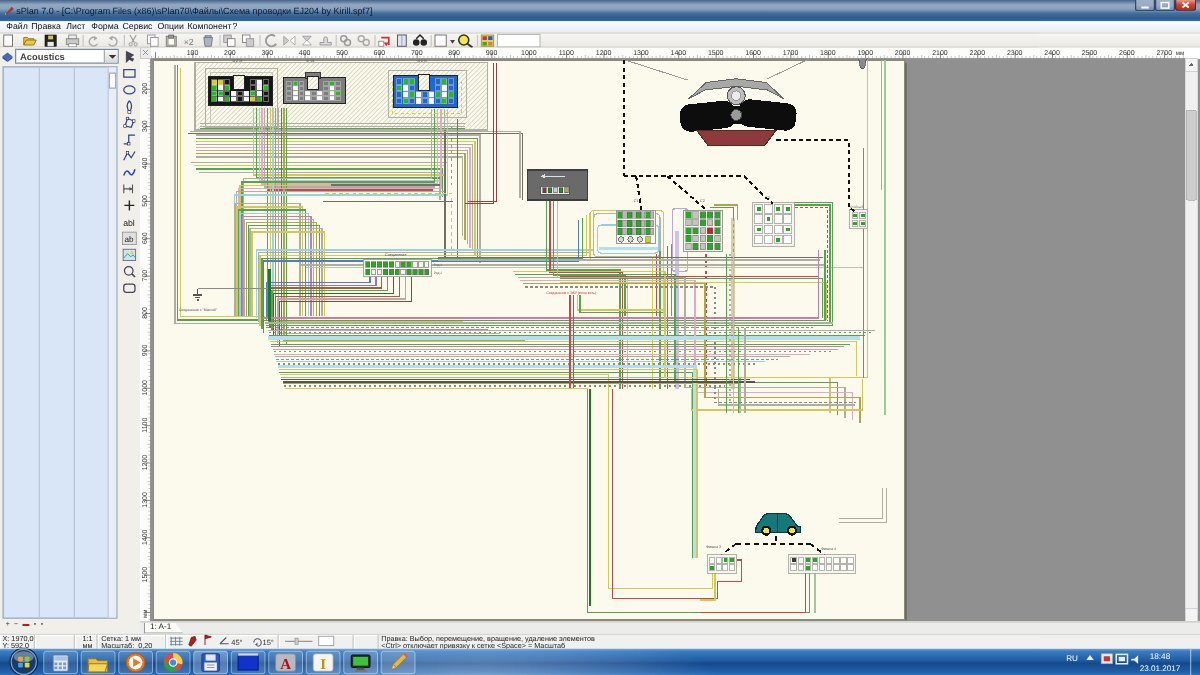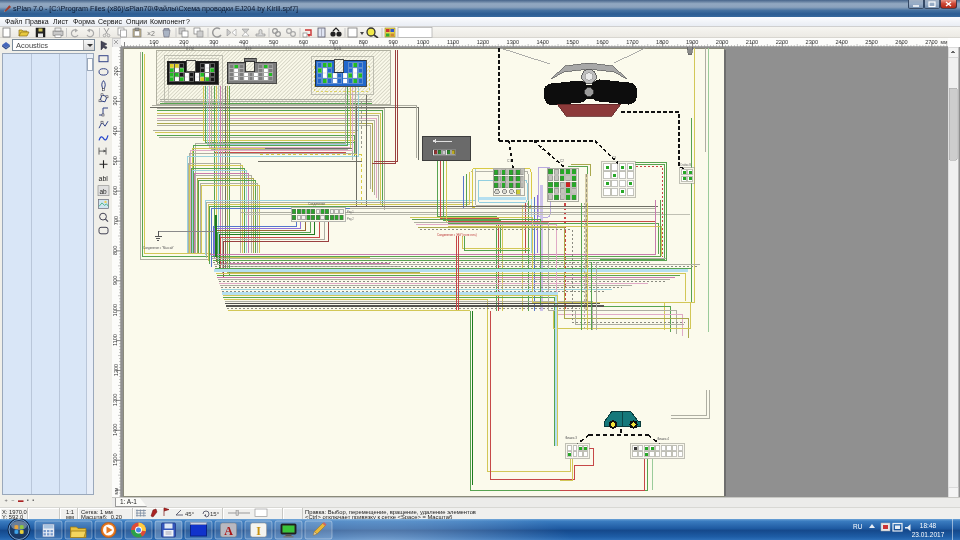--- a/index.html
+++ b/index.html
@@ -8,21 +8,21 @@
 #titlebar .tx { position:absolute; left:13px; top:3.5px; font-size:7.2px; color:#0c1930; white-space:nowrap; }
 #appicon { position:absolute; left:3px; top:3px; width:9px; height:10px; }
 .capbtn { position:absolute; top:0; height:9px; border:1px solid rgba(20,40,70,0.75); border-top:none; overflow:hidden;
   background:linear-gradient(180deg,rgba(255,255,255,0.5),rgba(170,190,215,0.35) 45%,rgba(100,125,160,0.4)); }
 .capbtn svg { position:absolute; top:0; left:0; display:block; }
 #menubar { position:absolute; left:0; top:17px; width:960px; height:10px;
   background:linear-gradient(180deg,#fbfcfe,#e9edf4); border-bottom:1px solid #d0d0d0; font-size:7px; color:#111; }
 #menubar span { position:absolute; top:1px; }
 #toolbar { position:absolute; left:0; top:27px; width:960px; height:11px;
   background:linear-gradient(180deg,#f6f5f1,#eceae4); border-bottom:1px solid #d8d6d0; }
-#lpanel { position:absolute; left:0; top:38px; width:96px; height:469px; background:#f0efe9; }
+#lpanel { position:absolute; left:0; top:38px; width:96px; height:469px; background:#f0efe9;font-weight:bold; }
 #combo { position:absolute; left:12px; top:1px; width:83px; height:12px; background:#fff; border:1px solid #7a8a9a; }
 #combo .t { position:absolute; left:3px; top:1px; font-size:7.5px; color:#444; }
 #combo .btn { position:absolute; right:0; top:0; width:11px; height:10px; background:linear-gradient(180deg,#f8f8f8,#d8d8d8); border-left:1px solid #aaa; }
 #combo .btn:after { content:""; position:absolute; left:2.5px; top:3.5px; border:3px solid transparent; border-top-color:#333; }
 #libs { position:absolute; left:2px; top:15px; width:92px; height:442px; background:#d9e6f7; border:1px solid #9aa8bb; }
 #libs .col { position:absolute; top:0; width:1px; height:100%; background:#b9c6d9; }
 #libs .sb { position:absolute; right:0; top:0; width:7px; height:100%; background:#e8eef8; border-left:1px solid #b9c6d9; }
 #libs .th { position:absolute; right:0.5px; top:4px; width:6px; height:13px; background:#fdfdfd; border:1px solid #9aa8bb; }
 #navrow { position:absolute; left:2px; top:459px; width:92px; height:11px; font-size:5.5px; color:#666; letter-spacing:1px; }
 #tabrow { position:absolute; left:112px; top:497px; width:848px; height:10px; background:#ececea; border-top:1px solid #c8c8c4; }

